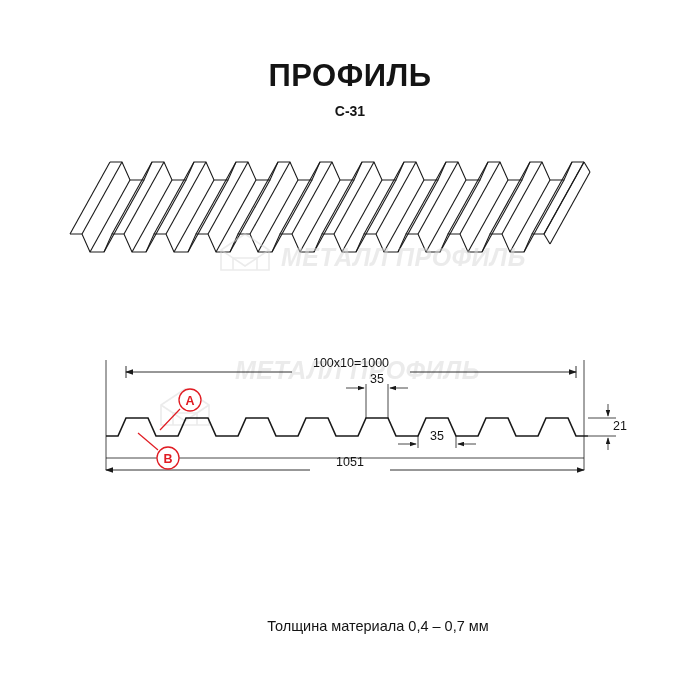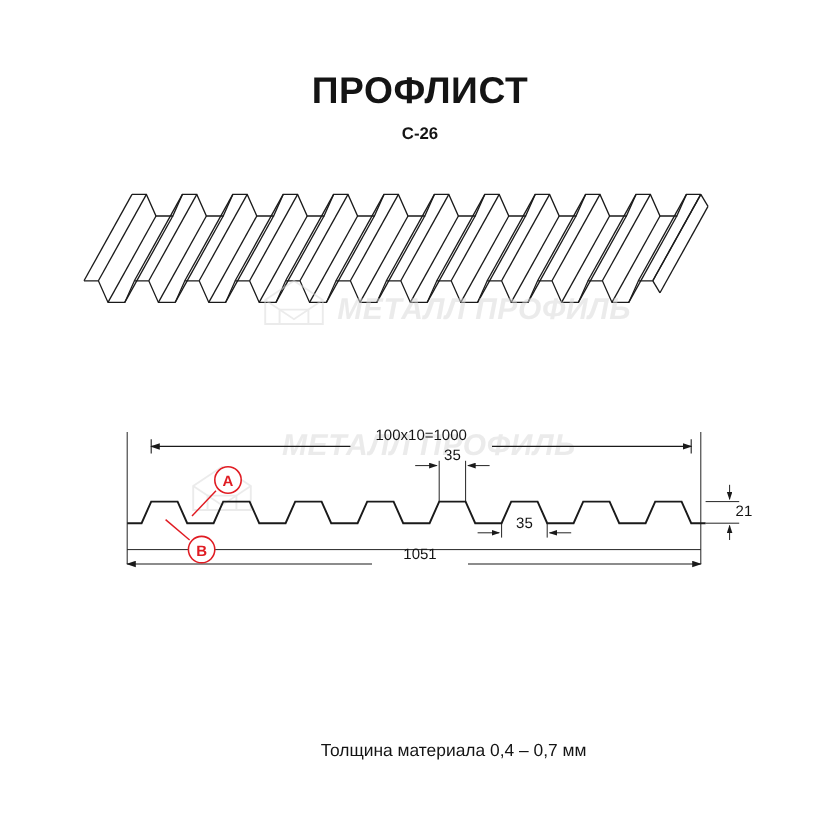--- a/index.html
+++ b/index.html
@@ -85,22 +85,22 @@
     fill: none;
     stroke: #d8d8d8;
     stroke-width: 1.6;
   }
 </style>
 </head>
 <body>
 
 <div class="page">
 
-  <div class="title">ПРОФЛИСТ</div>
-  <div class="subtitle">C-26</div>
+  <div class="title">ПРОФИЛЬ</div>
+  <div class="subtitle">C-31</div>
 
   <div class="iso-wrap">
     <svg width="560" height="130" viewBox="0 0 560 130">
       <g fill="none" stroke="#1a1a1a" stroke-width="1.1" stroke-linejoin="miter">
 
         <path d="M40 12
                  L52 12 L60 30 L74 30 L82 12 L94 12
                  L102 30 L116 30 L124 12 L136 12
                  L144 30 L158 30 L166 12 L178 12
                  L186 30 L200 30 L208 12 L220 12

